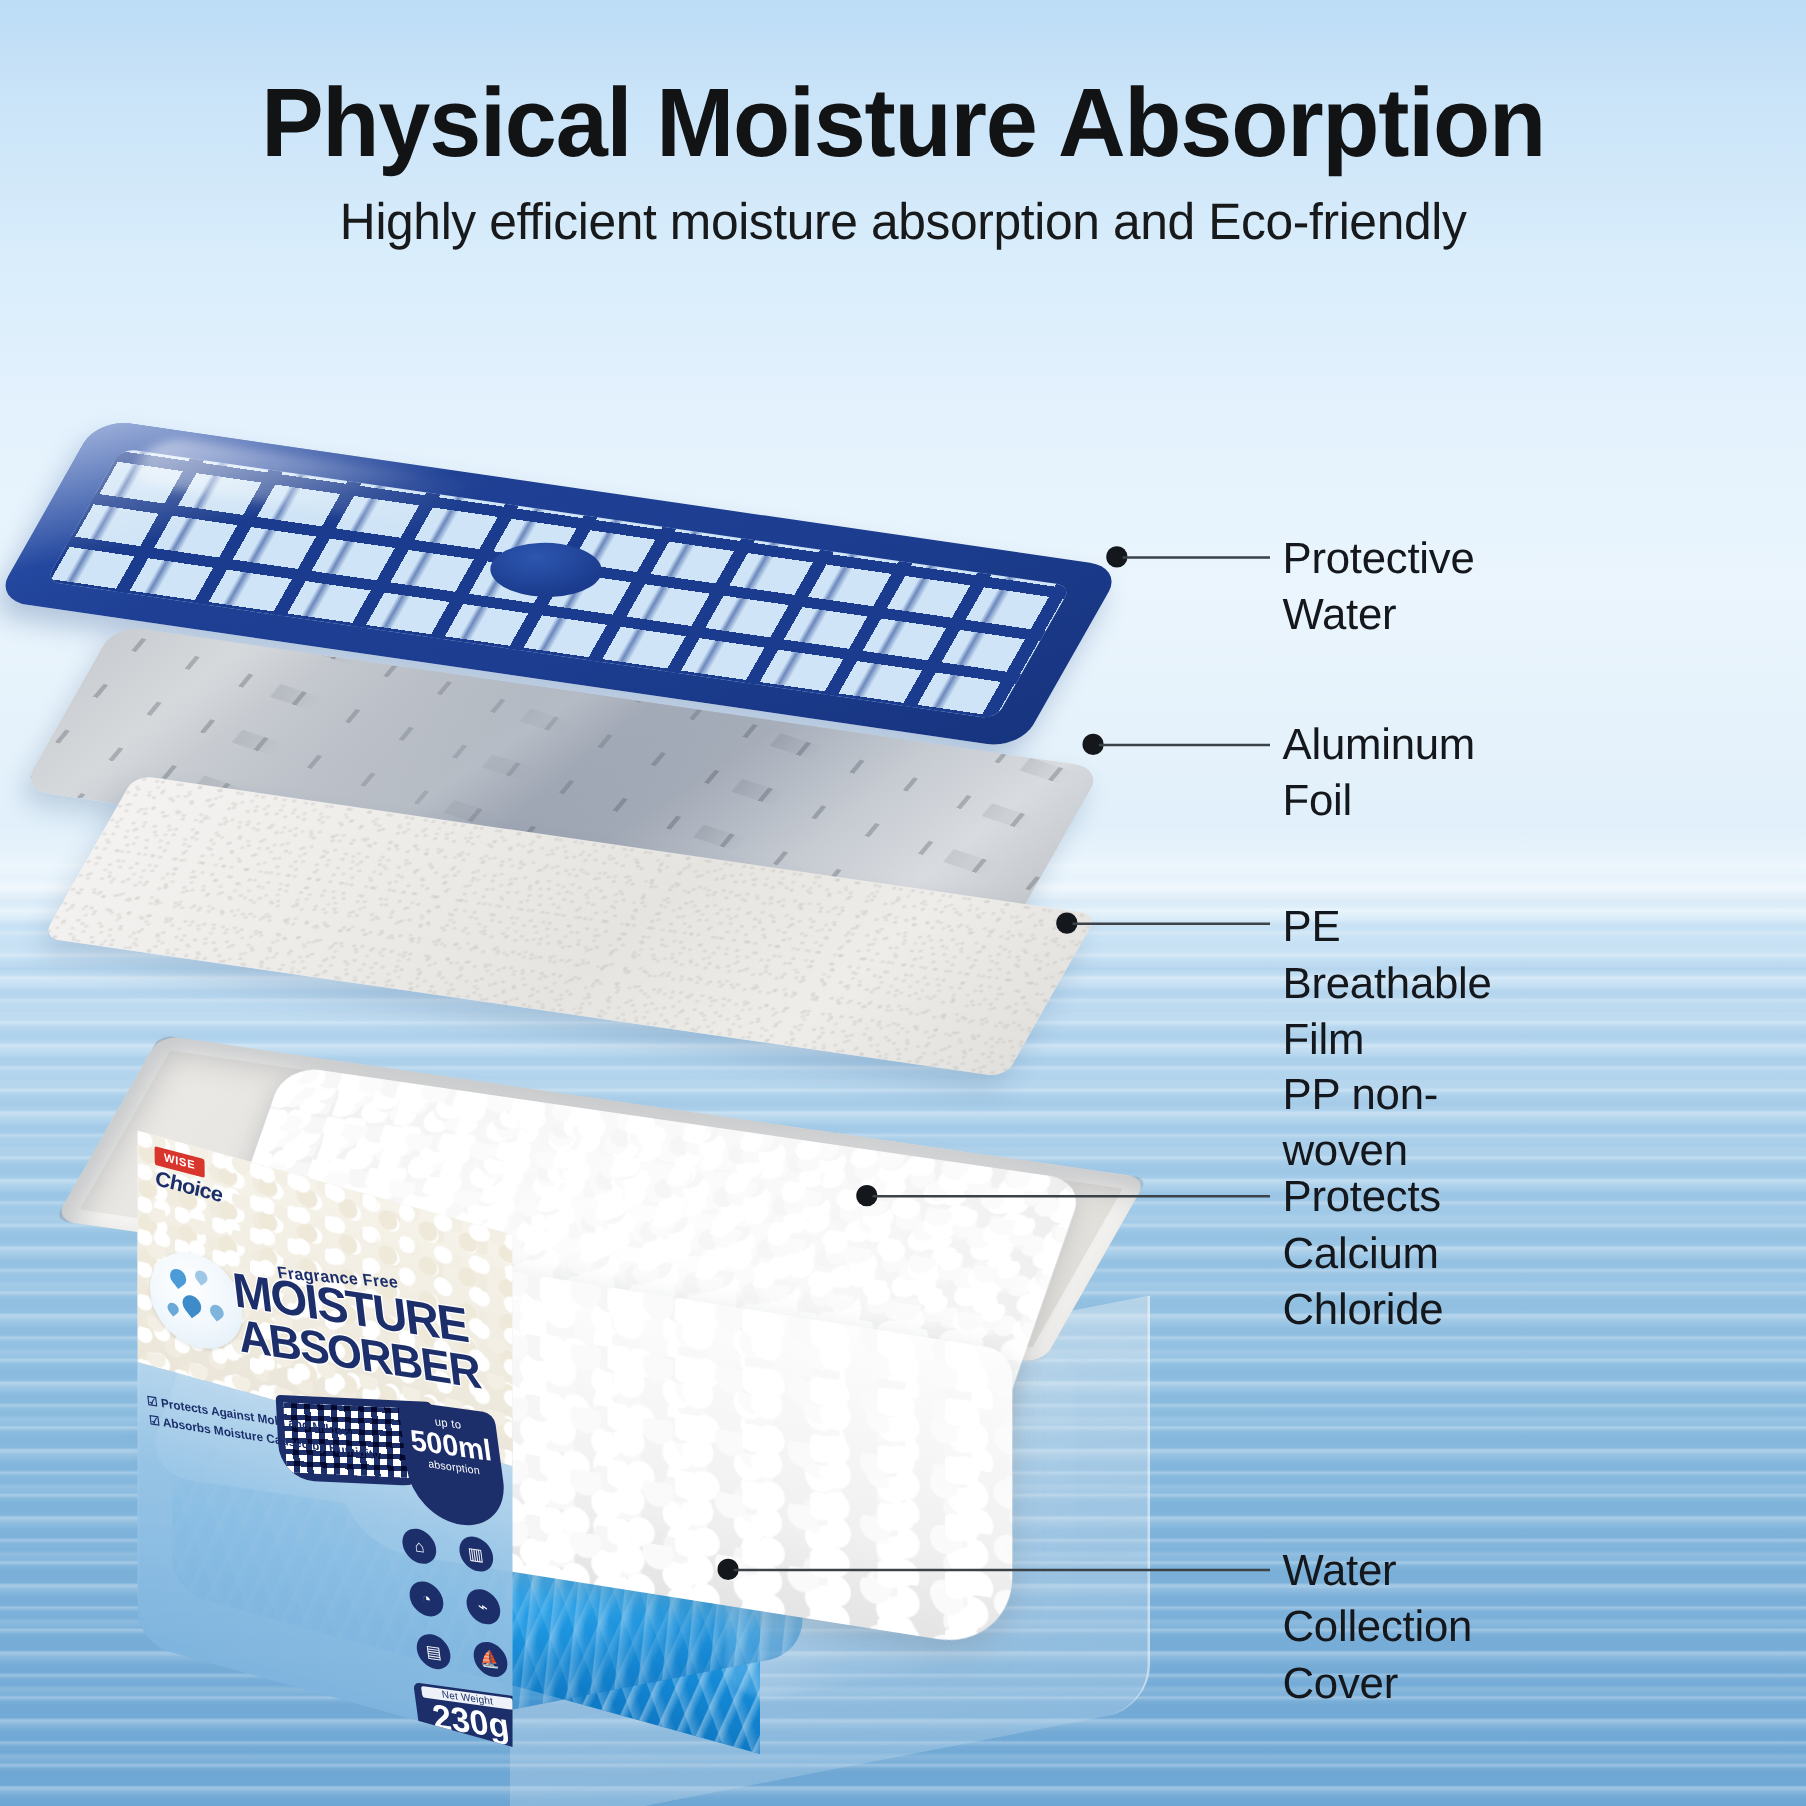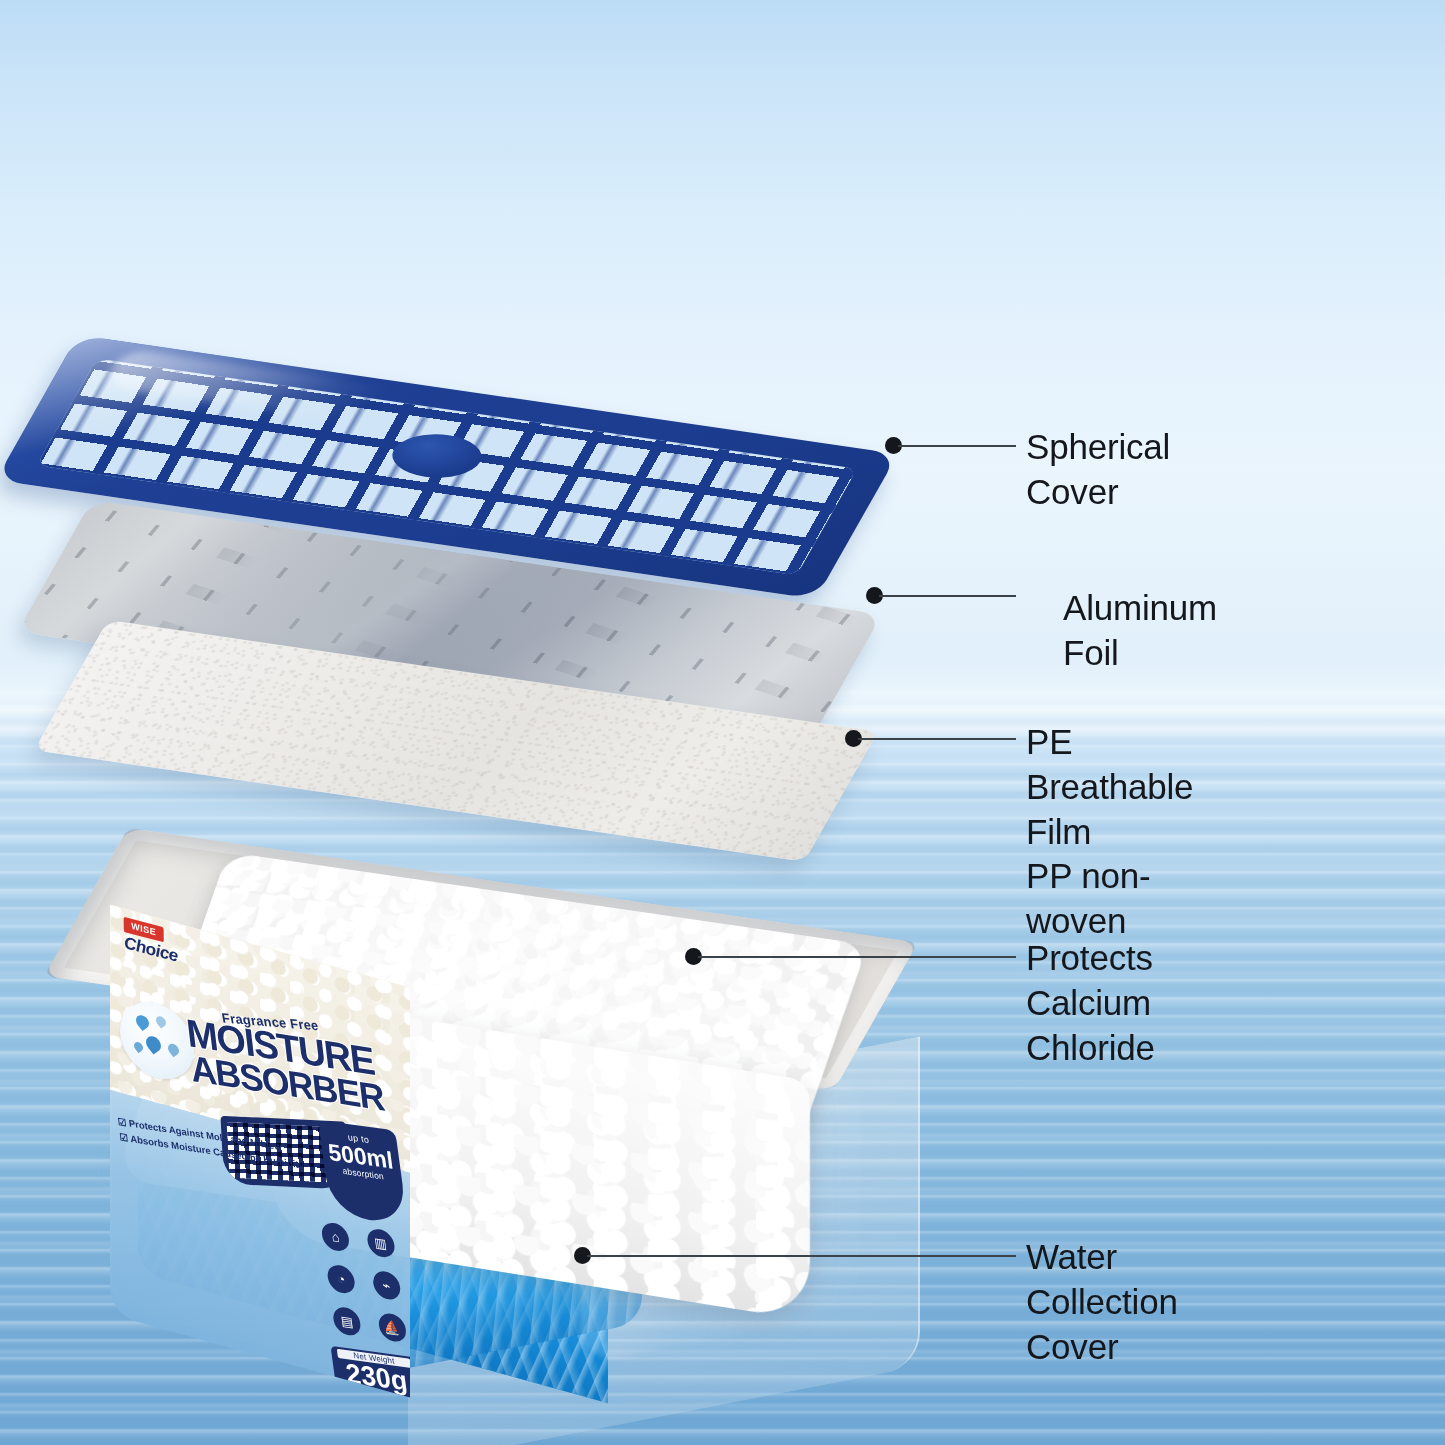--- a/index.html
+++ b/index.html
@@ -446,20 +446,24 @@
 <body>
 
 <div id="scene">
 
   <div class="sky"></div>
   <div class="sea"></div>
   <div class="sea-ripples"></div>
   <div class="sea-ripples2"></div>
   <div class="horizon-glow"></div>
 
+  <div class="head-wrap">
+    <div class="title">Physical Moisture Absorption</div>
+    <div class="subtitle">Highly efficient moisture absorption and Eco-friendly</div>
+  </div>
 
   <div class="lid-wrap">
     <div class="lid-side"></div>
     <div class="lid-plate">
       <div class="lid-body"></div>
       <div class="lid-inner">
         <div class="lid-lattice"></div>
         <div class="lid-hub"></div>
       </div>
       <div class="lid-rim-top"></div>
@@ -544,27 +548,27 @@
       <div class="pkg-weight">
         <span class="w1">Net Weight</span>
         <span class="w2">230g</span>
       </div>
     </div>
   </div>
 
   <div class="callout">
     <div class="dot" style="left:885px; top:437px;"></div>
     <div class="line" style="left:898px; top:445px; width:118px;"></div>
-    <div class="lbl" style="left:1026px; top:425px;">Spherical Cover</div>
+    <div class="lbl" style="left:1026px; top:425px;">Protective Water</div>
   </div>
 
   <div class="callout">
     <div class="dot" style="left:866px; top:587px;"></div>
     <div class="line" style="left:879px; top:595px; width:137px;"></div>
-    <div class="lbl" style="left:1026px; top:586px;margin-left:37px;">Aluminum Foil</div>
+    <div class="lbl" style="left:1026px; top:574px;">Aluminum Foil</div>
   </div>
 
   <div class="callout">
     <div class="dot" style="left:845px; top:730px;"></div>
     <div class="line" style="left:858px; top:738px; width:158px;"></div>
     <div class="lbl" style="left:1026px; top:720px;">PE Breathable Film
 PP non-woven</div>
   </div>
 
   <div class="callout">

